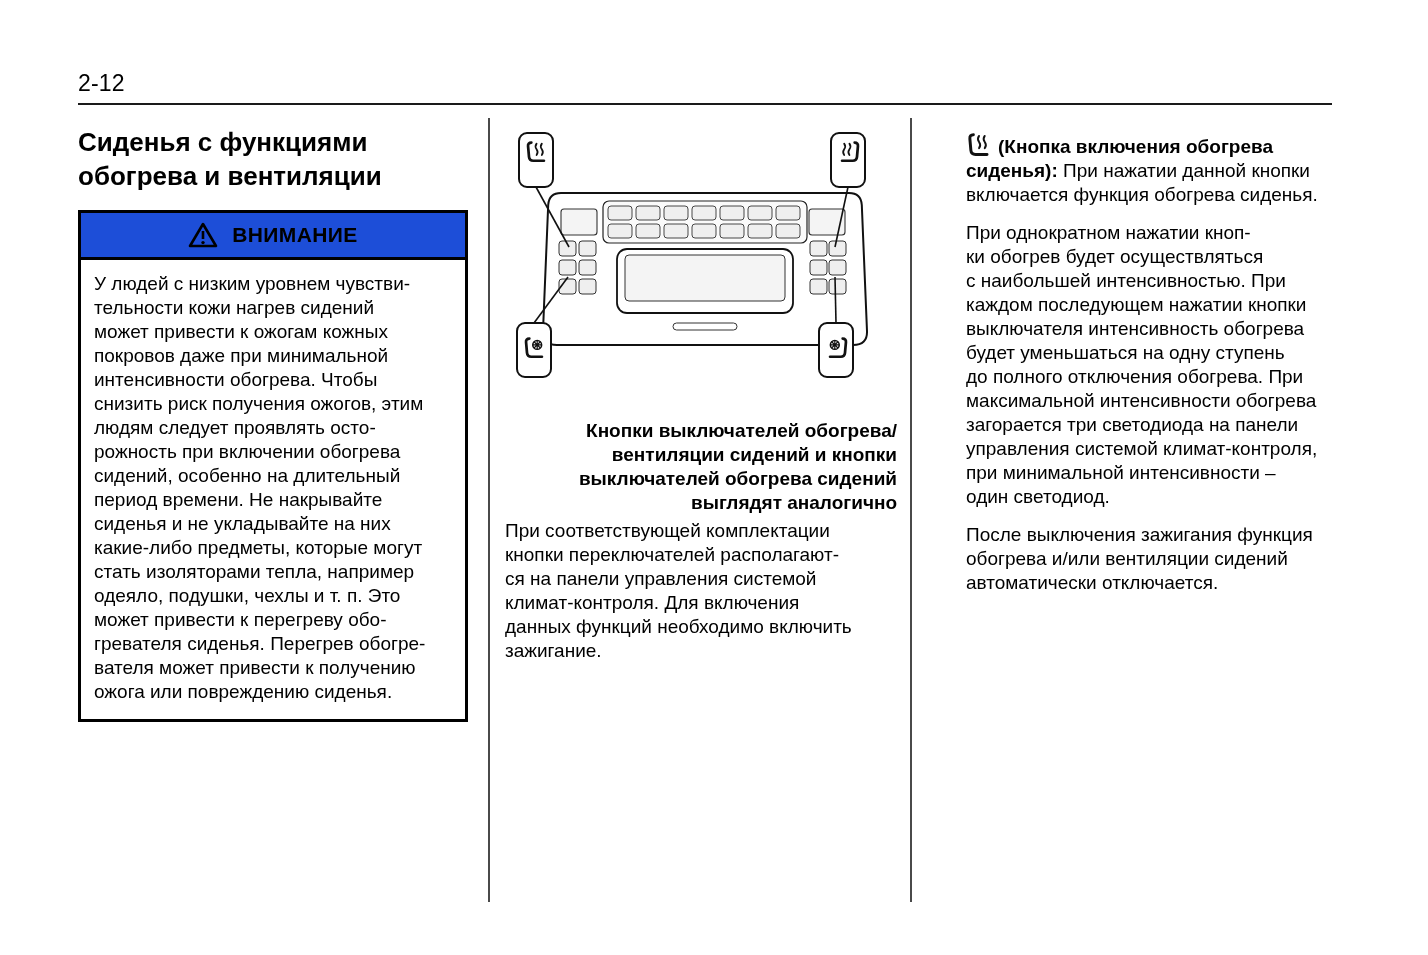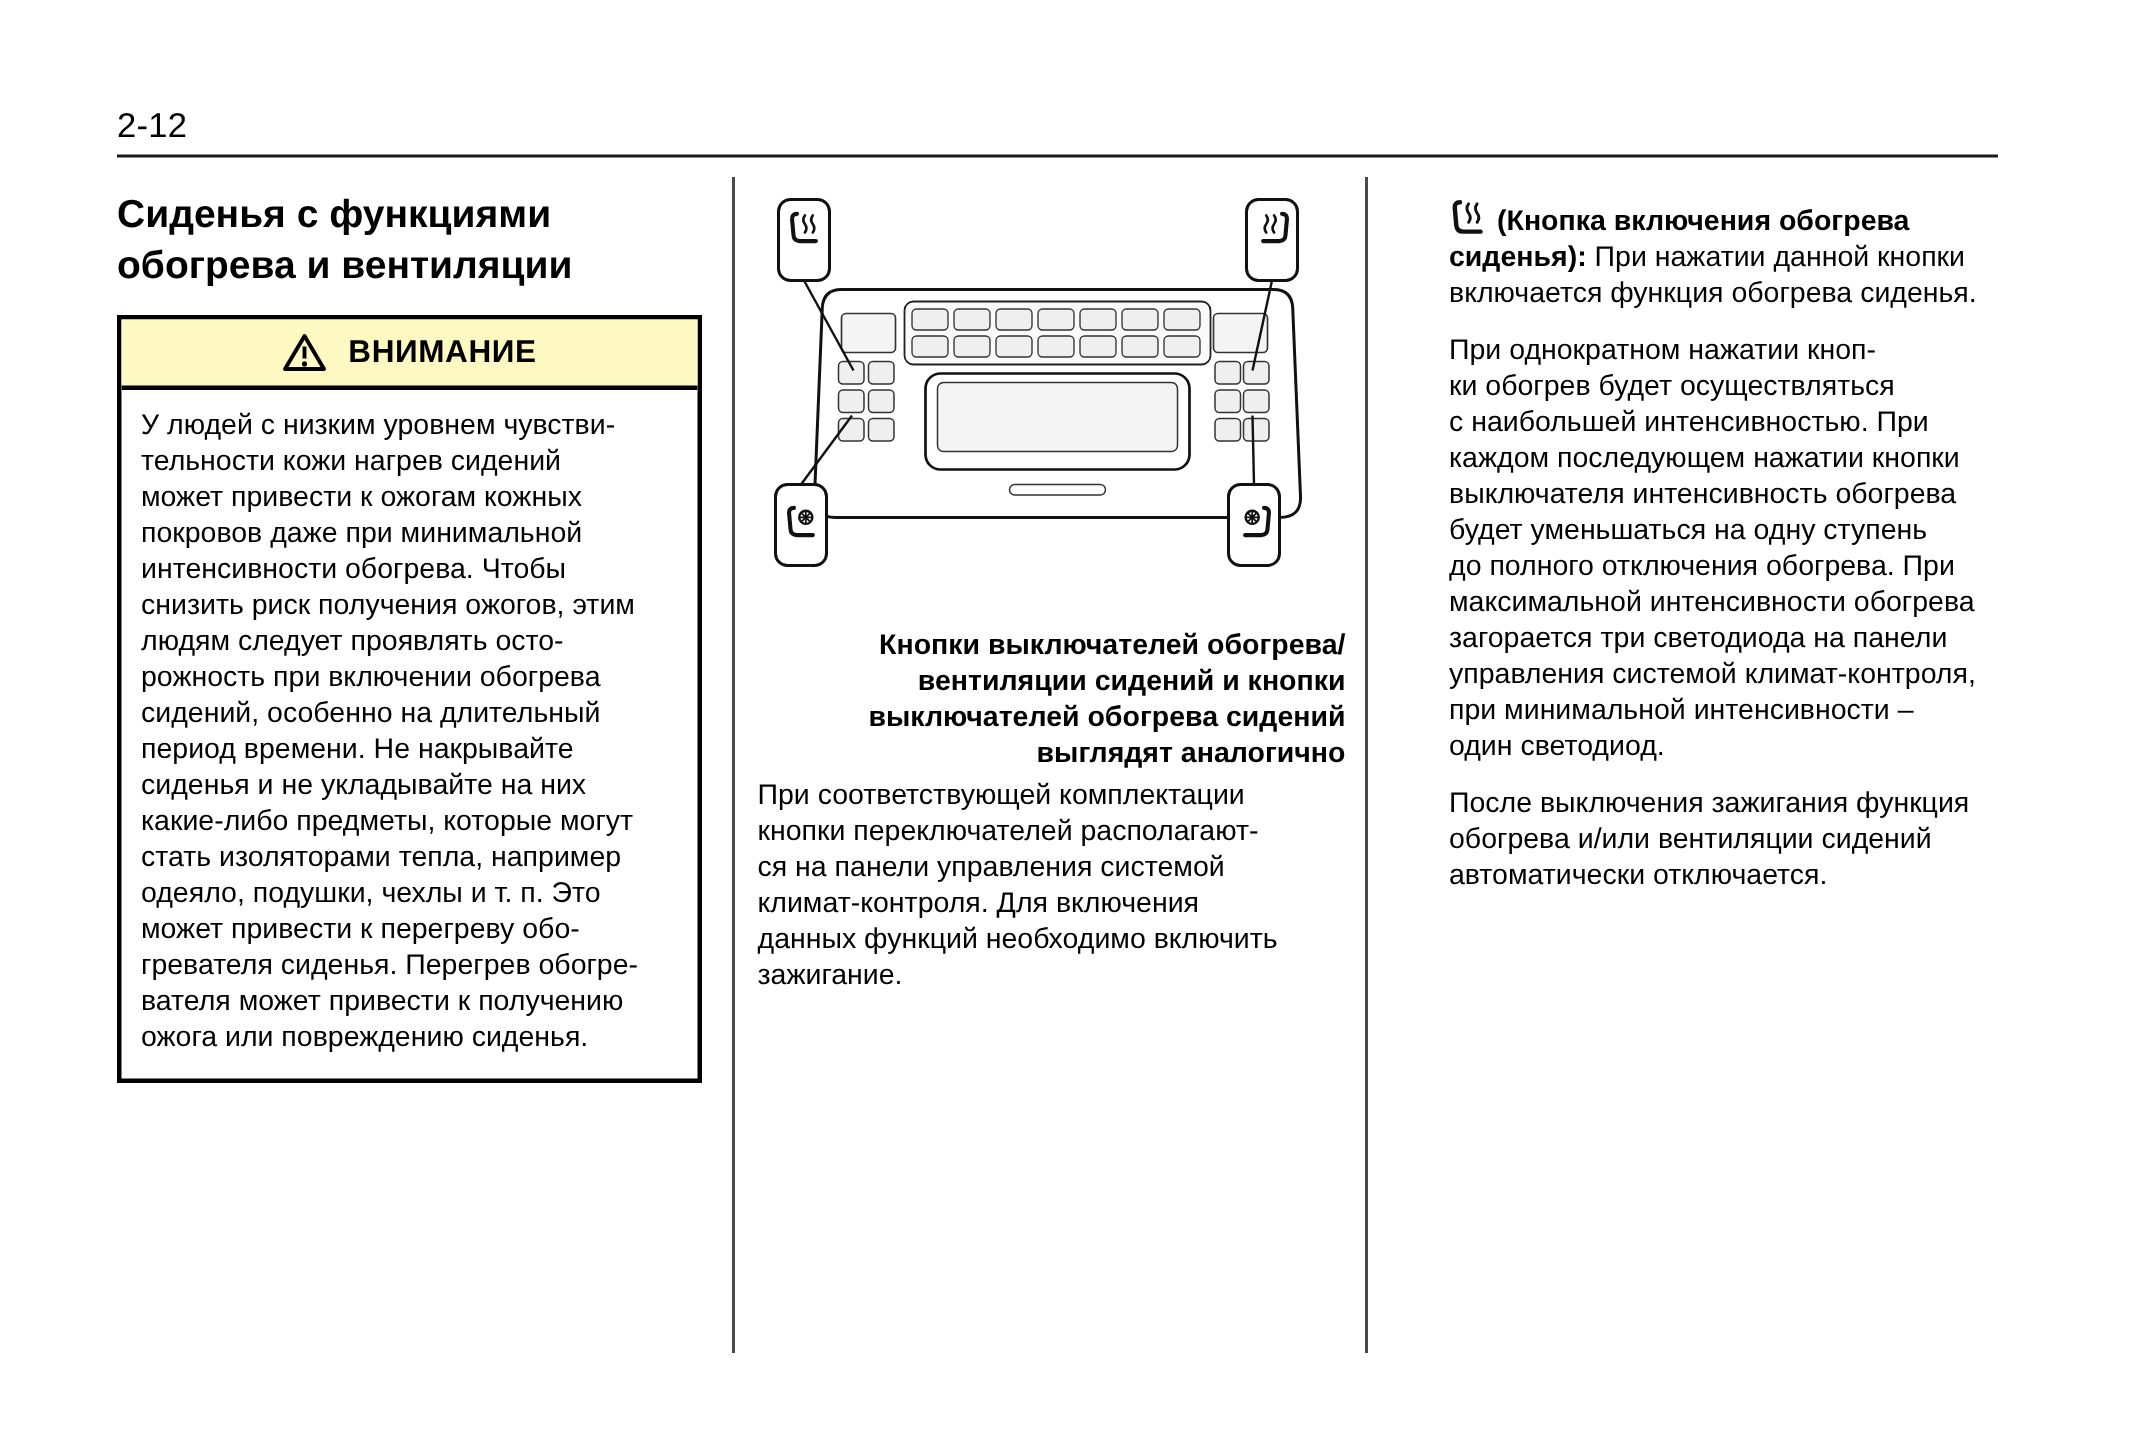--- a/index.html
+++ b/index.html
@@ -26,21 +26,21 @@
   .col { position: absolute; }
   .col-left   { left: 78px;  width: 390px; top: 125px; }
   .col-middle { left: 505px; width: 392px; top: 125px; }
   .col-right  { left: 930px; width: 402px; top: 133px; margin-left: 36px; }
   .section-heading {
     margin: 0; font-size: 26px; line-height: 34px; font-weight: bold;
     white-space: pre-line;
   }
   .warning-box { margin-top: 17px; border: 3px solid #000; background: #fff; }
   .warning-header {
-    background: #fef9c3; border-bottom: 3px solid #000;
+    background: #1d4ed8; border-bottom: 3px solid #000;
     display: flex; align-items: center; justify-content: center; gap: 14px;
     height: 47px; font-size: 21px; font-weight: bold; letter-spacing: 0.4px;
   }
   .warning-icon { display: inline-flex; }
   .warning-body {
     padding: 12px 13px 15px 13px; font-size: 19px; line-height: 24px;
     white-space: pre-line;
   }
   .body-text {
     margin: 0 0 14px 0; font-size: 19px; line-height: 24px;

